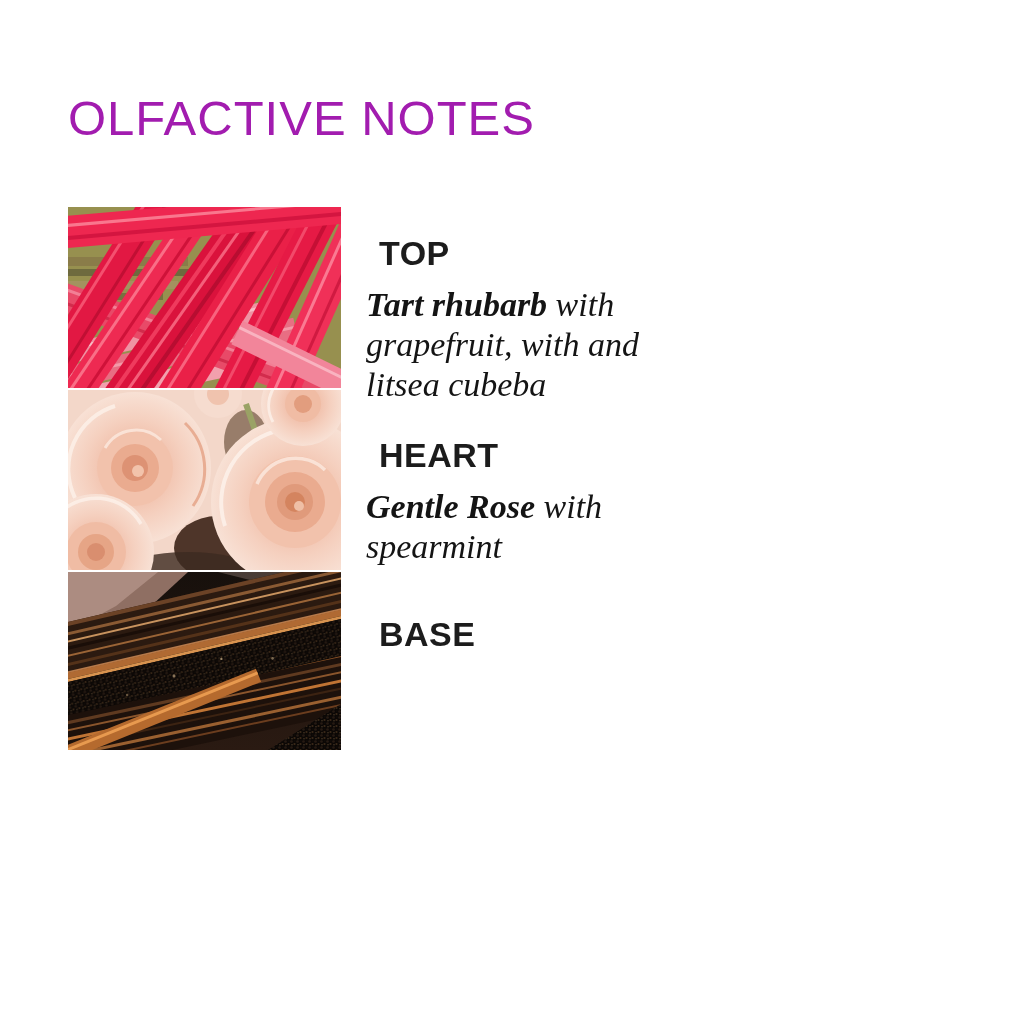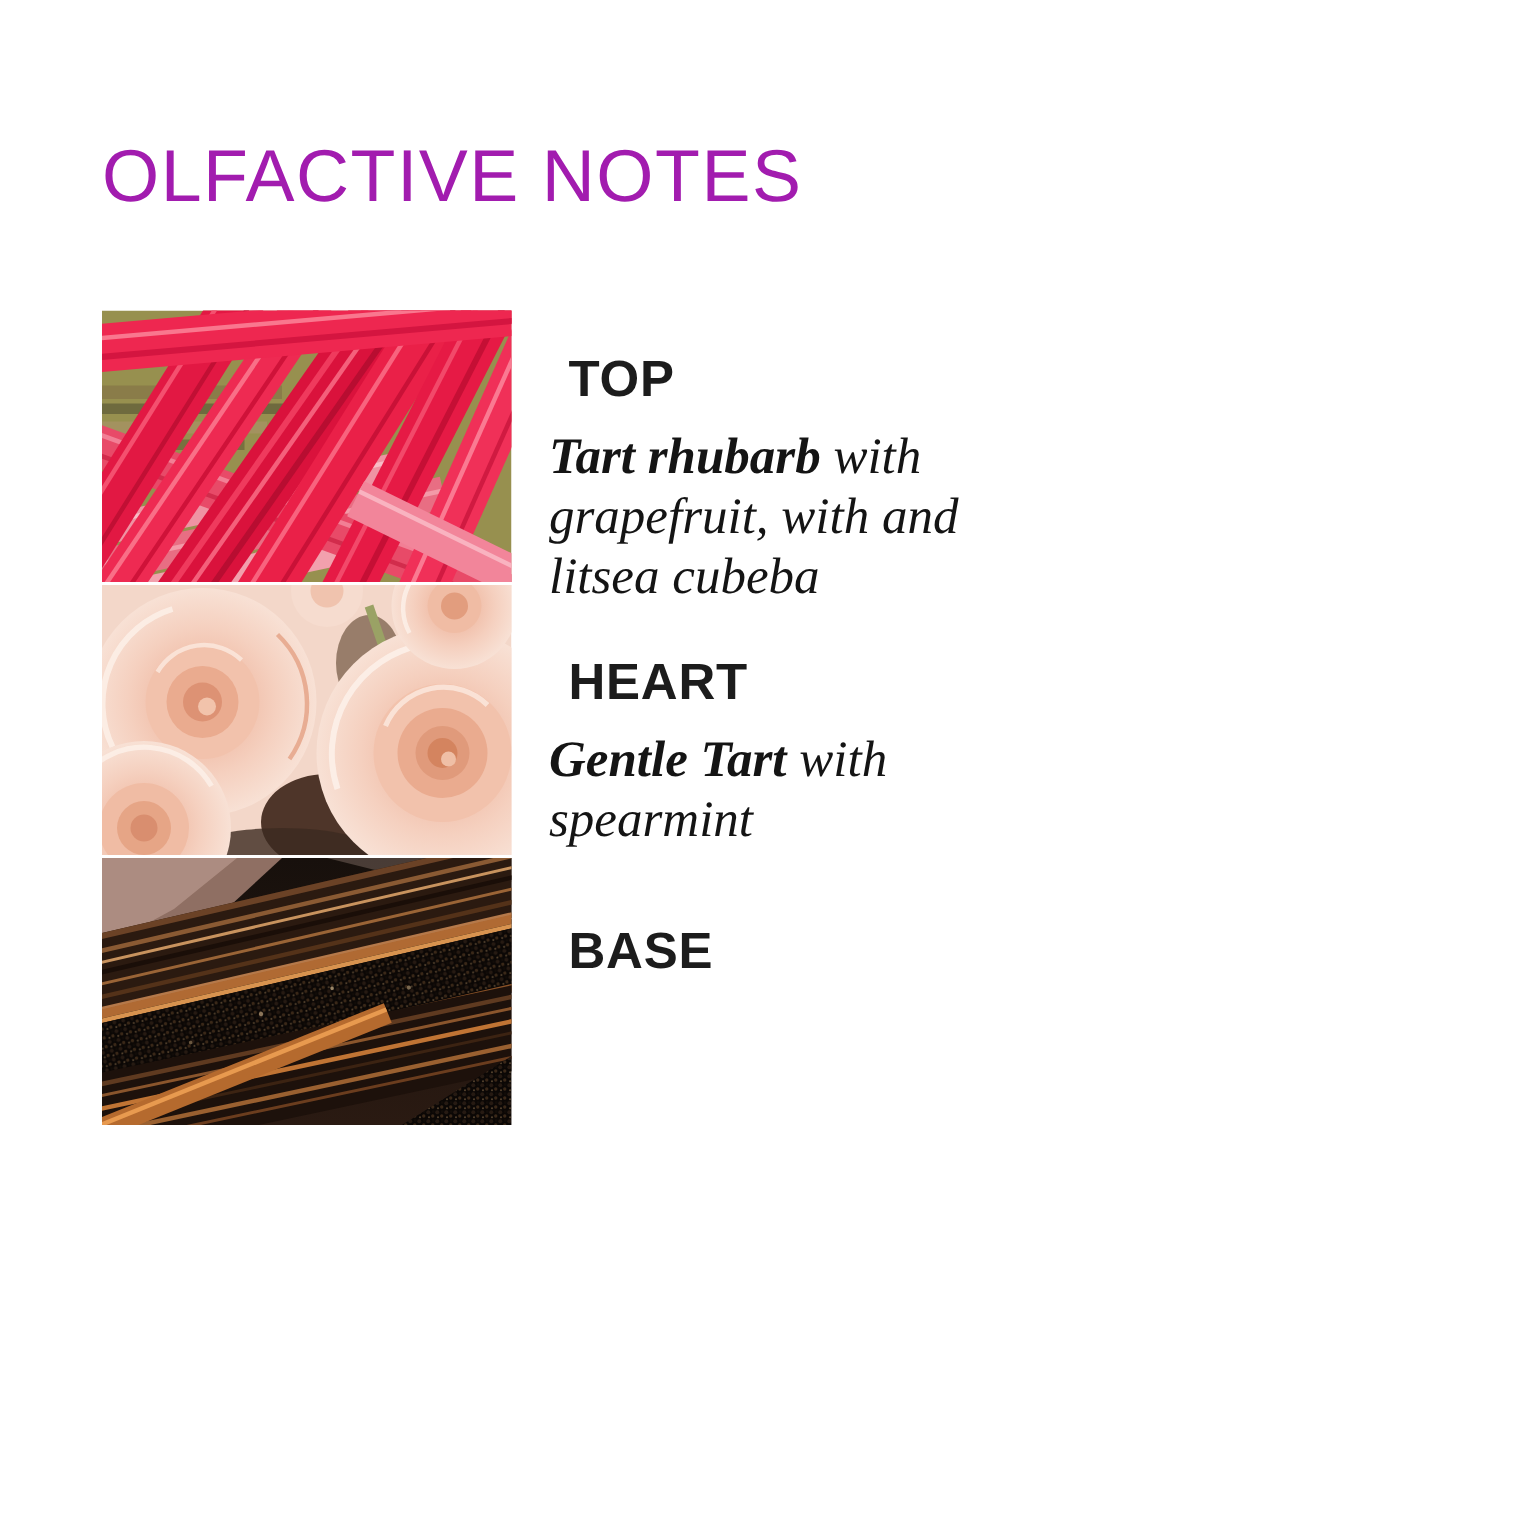--- a/index.html
+++ b/index.html
@@ -247,18 +247,18 @@
   </div>
 </div>
 
 <section class="note-section note-top">
   <h2 class="note-label">TOP</h2>
   <p class="note-desc"><span class="hl">Tart rhubarb</span><span> with grapefruit, with and litsea cubeba</span></p>
 </section>
 
 <section class="note-section note-heart">
   <h2 class="note-label">HEART</h2>
-  <p class="note-desc"><span class="hl">Gentle Tart</span><span> with spearmint</span></p>
+  <p class="note-desc"><span class="hl">Gentle Rose</span><span> with spearmint</span></p>
 </section>
 
 <section class="note-section note-base">
   <h2 class="note-label">BASE</h2>
 </section>
 
 </body></html>

